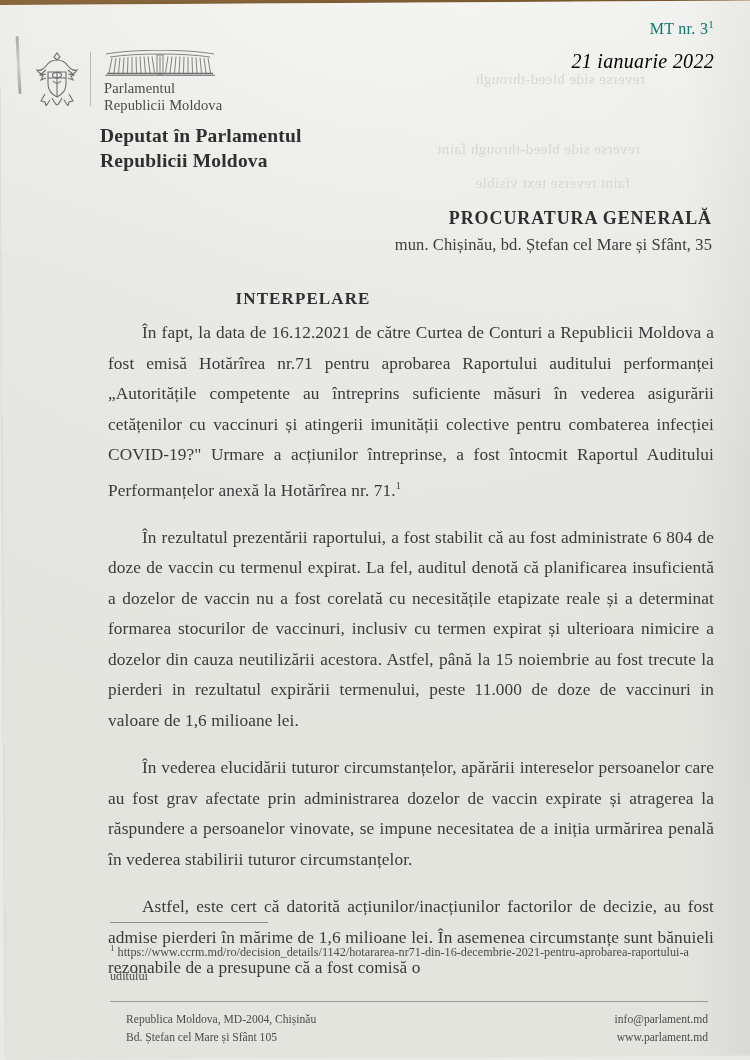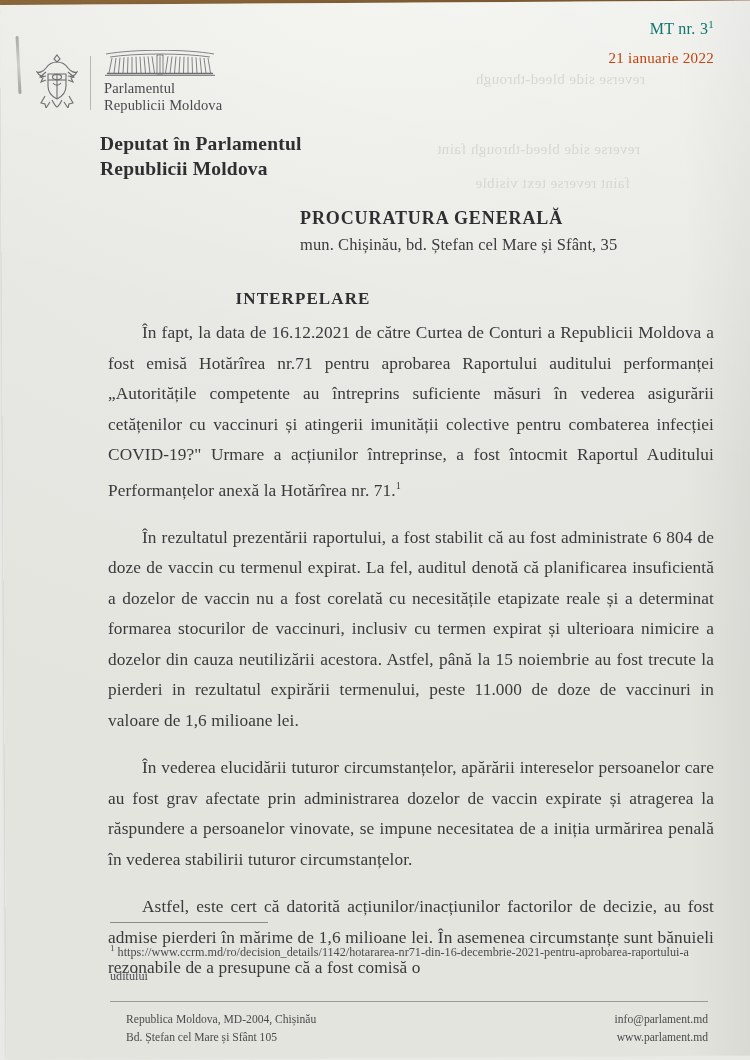--- a/index.html
+++ b/index.html
@@ -64,73 +64,74 @@
     position: absolute;
     right: 36px; top: 18px;
     font-size: 16px;
     letter-spacing: 0.3px;
     color: #0f766e;
   }
   .hdr-ref .sup { font-size: 11px; vertical-align: super; }
   .hdr-date {
     position: absolute;
     right: 36px; top: 50px;
-    font-size: 15px;
+    font-size: 20px;
     letter-spacing: 0.3px;
-    color: #c2410c;
+    color: #000000;
+    font-style: italic;
   }
 
   .staple {
     position: absolute;
     left: 17px; top: 36px;
     width: 3px; height: 58px;
     background: linear-gradient(180deg, #9a9a98, #c7c7c3 50%, #8e8e8c);
     border-radius: 2px;
     transform: rotate(-3deg);
     opacity: 0.8;
   }
 
   .logo-block {
     position: absolute;
     left: 34px; top: 50px;
     display: flex;
-    align-items: center;
+    align-items: flex-start;
   }
   .crest { width: 46px; height: 56px; }
   .logo-divider {
     width: 1px;
     height: 54px;
     background: #b6b6b2;
     margin: 2px 13px 0 10px;
   }
   .logo-text {
     font-size: 14.5px;
     line-height: 17px;
     color: #4a4a4d;
     letter-spacing: 0.1px;
   }
   .parl-building { display: block; margin-bottom: 4px; }
 
   
   .deputy-title {
     position: absolute;
-    left: 100px; top: 131px;
+    left: 100px; top: 123px;
     font-size: 19.5px;
     font-weight: bold;
     line-height: 25px;
     color: #2f2f31;
     letter-spacing: 0.2px;
   }
 
   
   .addressee {
     position: absolute;
     left: 300px; top: 208px;
     width: 412px;
-    text-align: left;
+    text-align: right;
   }
   .addressee-name {
     font-size: 18px;
     font-weight: bold;
     letter-spacing: 0.9px;
     color: #2f2f31;
     margin-bottom: 6px;
   }
   .addressee-addr {
     font-size: 16.5px;

